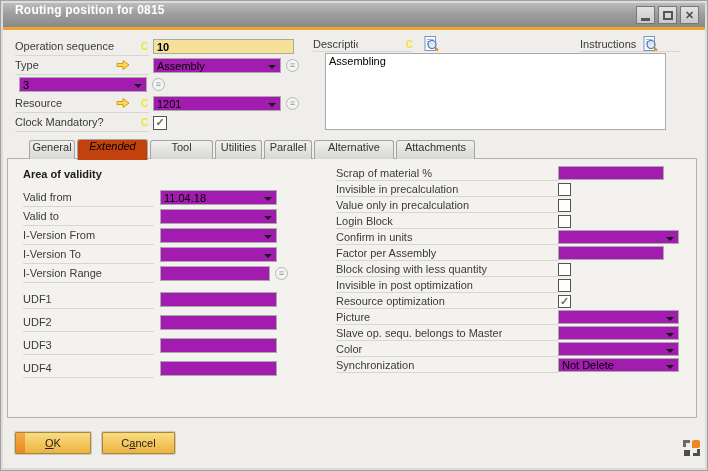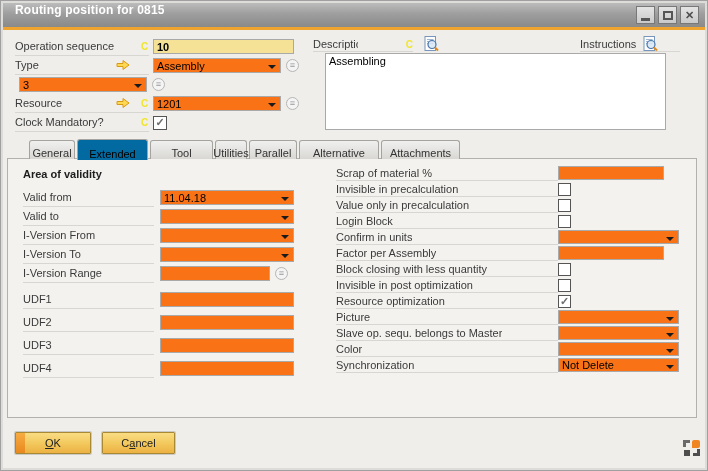--- a/index.html
+++ b/index.html
@@ -22,61 +22,61 @@
   .glyph-max { width:10px; height:9px; border:2px solid #565656; }
   .glyph-close { font-size:11px; font-weight:bold; color:#4F4F4F; line-height:1; }
   .goldbar { position:absolute; left:2px; top:26px; right:2px; height:3px; background:#EEA42E; }
 
   
   .label-cell { display:flex; align-items:center; border-bottom:1px solid #D8D6D2; height:100%; }
   .lbl { white-space:nowrap; overflow:hidden; }
   .spacer { flex:1; }
   .c-mark { color:#F0E52F; font-weight:bold; font-size:10px; width:9px; text-align:center; }
   .arrow-icon { display:inline-flex; margin-right:10px; }
-  .tbox, .dd { background:#f97316; border:1px solid #A9A9A9; height:15px; display:flex;
+  .tbox, .dd { background:#a21caf; border:1px solid #A9A9A9; height:15px; display:flex;
                align-items:center; padding:0 3px; color:#000; position:relative; }
   .dd { padding-right:14px; }
   .dd::after { content:""; position:absolute; right:4px; top:6px; width:0; height:0;
                border-left:4px solid transparent; border-right:4px solid transparent;
                border-top:4px solid #1a1a1a; }
   .tbox.yellow { background:#F6E296; font-weight:bold; }
   .circle-icon { width:13px; height:13px; border-radius:50%; border:1px solid #B5B5B5;
                  background:#F4F4F4; color:#979797; font-size:9px; line-height:11px;
                  text-align:center; margin-left:5px; flex:none; }
   .checkbox { width:14px; height:14px; background:#fff; border:1px solid #555;
               display:flex; align-items:center; justify-content:center;
               font-size:11px; font-weight:bold; color:#6E6E6E; line-height:1; }
 
   
   .hdr-form { position:absolute; left:14px; top:36px; width:296px; }
   .hdr-row { display:flex; align-items:center; height:19px; }
   .hdr-row .label-cell { width:134px; flex:none; }
   .hdr-row .ctrl { margin-left:4px; }
-  .w141 { width:141px; } .w128 { width:128px; } .w127 { width:134px; }
+  .w141 { width:141px; } .w128 { width:128px; } .w127 { width:117px; }
   .w121 { width:121px; } .w110 { width:110px; } .w106 { width:106px; }
 
   
   .hdr-right { position:absolute; left:312px; top:36px; width:348px; }
   .hdr-right-top { position:relative; height:16px; }
   .desc-cell { position:absolute; left:0; top:0; width:100px; height:15px;gap:24px; }
   .desc-icon { position:absolute; left:111px; top:-1px; }
   .instr-cell { position:absolute; left:221px; top:0; width:100px; height:15px;margin-left:46px; }
   .instr-icon { position:absolute; left:330px; top:-1px; }
   .desc-area { position:absolute; left:12px; top:16px; width:341px; height:77px;
                background:#fff; border:1px solid #A9A9A9; padding:1px 3px; color:#000; }
 
   
   .tabs { position:absolute; left:28px; top:137px; height:21px; display:flex;
           align-items:flex-end; gap:2px; z-index:2; }
   .tab { height:19px; border:1px solid #A5A39F; border-bottom:none; border-radius:3px 3px 0 0;
-         background:linear-gradient(#F0F0EF,#D8D7D3); display:flex; align-items:flex-end;
+         background:linear-gradient(#F0F0EF,#D8D7D3); display:flex; align-items:flex-start;
          justify-content:center; padding:0 4px; color:#333; }
-  .tab.active { height:21px; background:#0369a1; margin-bottom:-1px; color:#000; }
+  .tab.active { height:21px; background:#c2410c; margin-bottom:-1px; color:#000;font-style:italic; }
   .tw-general{width:46px;} .tw-extended{width:71px;} .tw-tool{width:63px;}
-  .tw-utilities{width:32px;} .tw-parallel{width:48px;} .tw-alternative{width:80px;}
+  .tw-utilities{width:47px;} .tw-parallel{width:48px;} .tw-alternative{width:80px;}
   .tw-attachments{width:79px;}
 
   
   .tab-panel { position:absolute; left:6px; top:157px; width:690px; height:260px;
                border:1px solid #B3B1AD; background:#F3F2EF; }
   .col-left { position:absolute; left:15px; top:9px; width:278px; }
   .section-title { font-weight:bold; color:#1d1d1d; height:20px; }
   .pl-row { display:flex; align-items:center; height:19px; }
   .pl-row .label-cell { width:131px; flex:none; }
   .pl-row .ctrl { margin-left:6px; }

